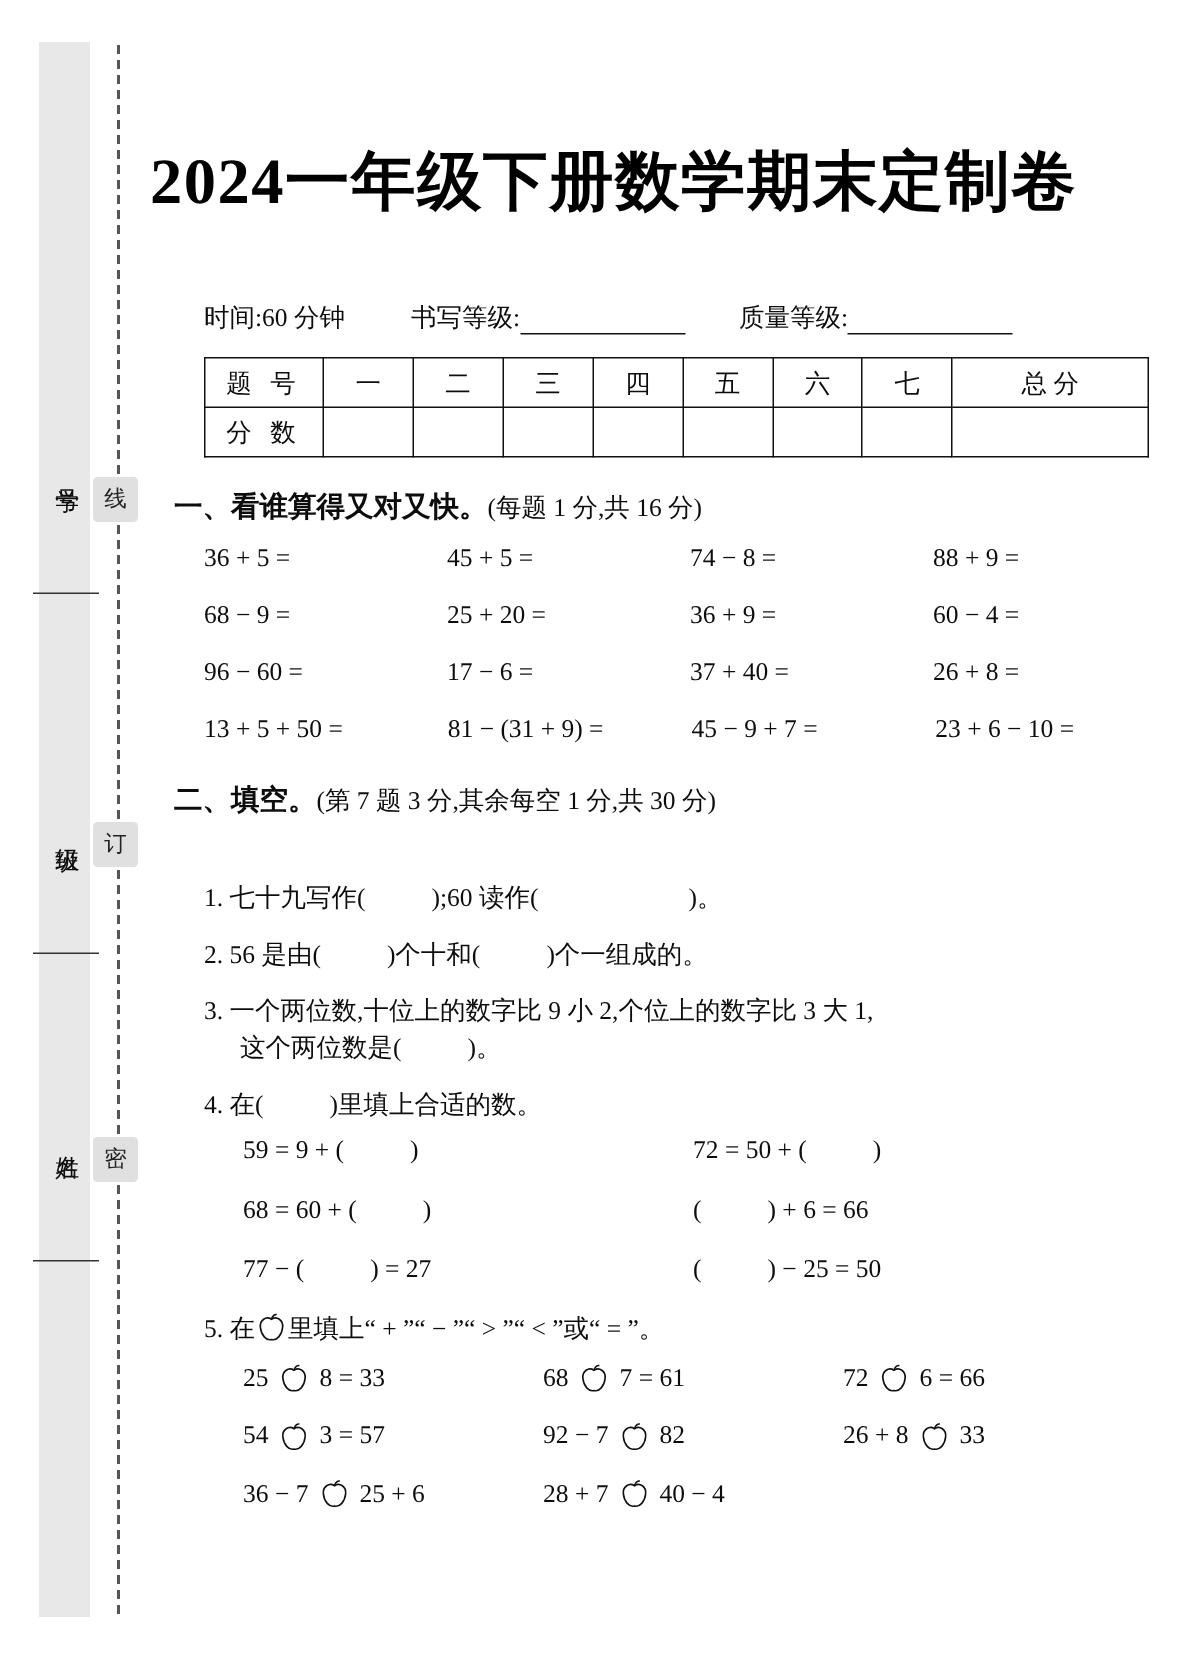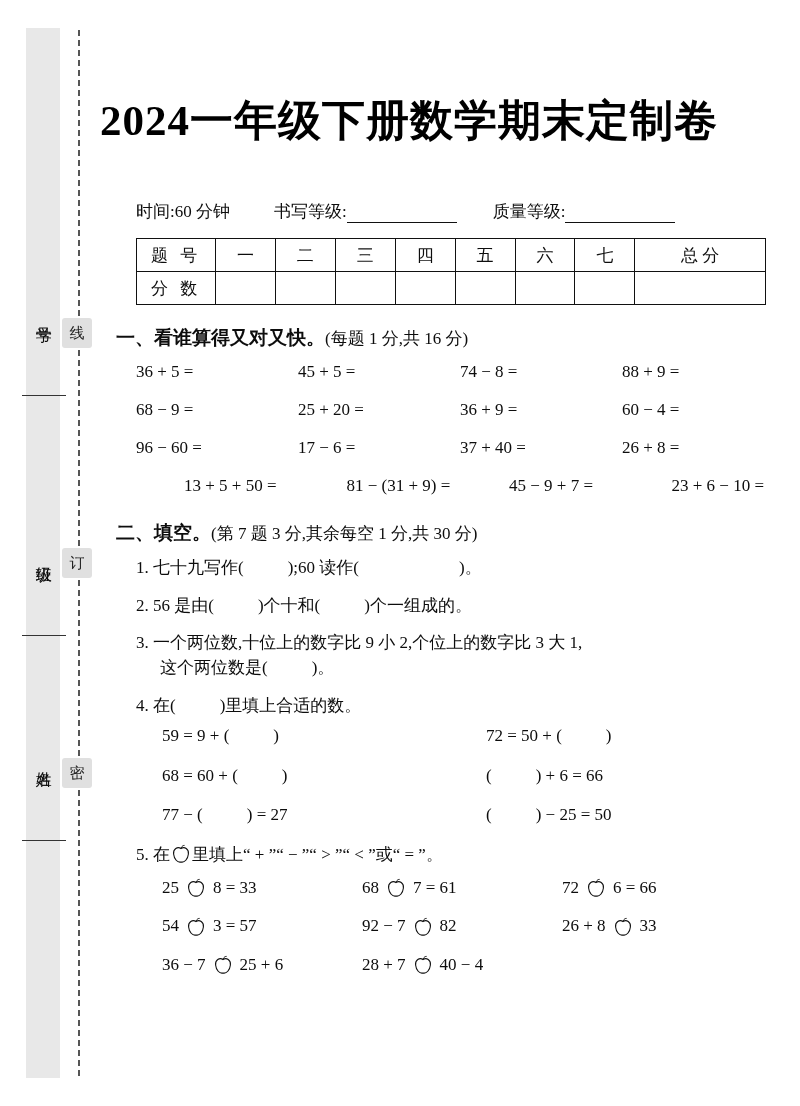--- a/index.html
+++ b/index.html
@@ -140,48 +140,48 @@
     font-size: 17px;
   }
   .calc-grid .row {
     display: flex;
     margin-bottom: 18px;
   }
   .calc-grid .cell {
     width: 162px;
     white-space: nowrap;
   }
-  .calc-grid .row.wide .cell { width: 166px; margin-left: 48px; }
+  .calc-grid .row.wide .cell { width: 166px; }
 
   .fill-list {
     position: absolute;
     left: 36px;
     width: 650px;
     font-size: 17px;
+    margin-top: 31px;
   }
   .fill-item {
     margin-bottom: 13px;
     line-height: 1.45;
   }
   .fill-item .indent2 {
     display: block;
     margin-left: 24px;
   }
   .blank {
     display: inline-block;
     min-width: 44px;
   }
   .blank.lg { min-width: 100px; }
 
   .eq-grid { margin-top: 6px; }
   .eq-grid .row {
     display: flex;
     margin-bottom: 15px;
     margin-left: 26px;
-    justify-content: space-between;
   }
   .eq-grid .cell {
     width: 300px;
     white-space: nowrap;
   }
 
   .apple-grid { margin-top: 8px; }
   .apple-grid .row {
     display: flex;
     margin-bottom: 14px;

